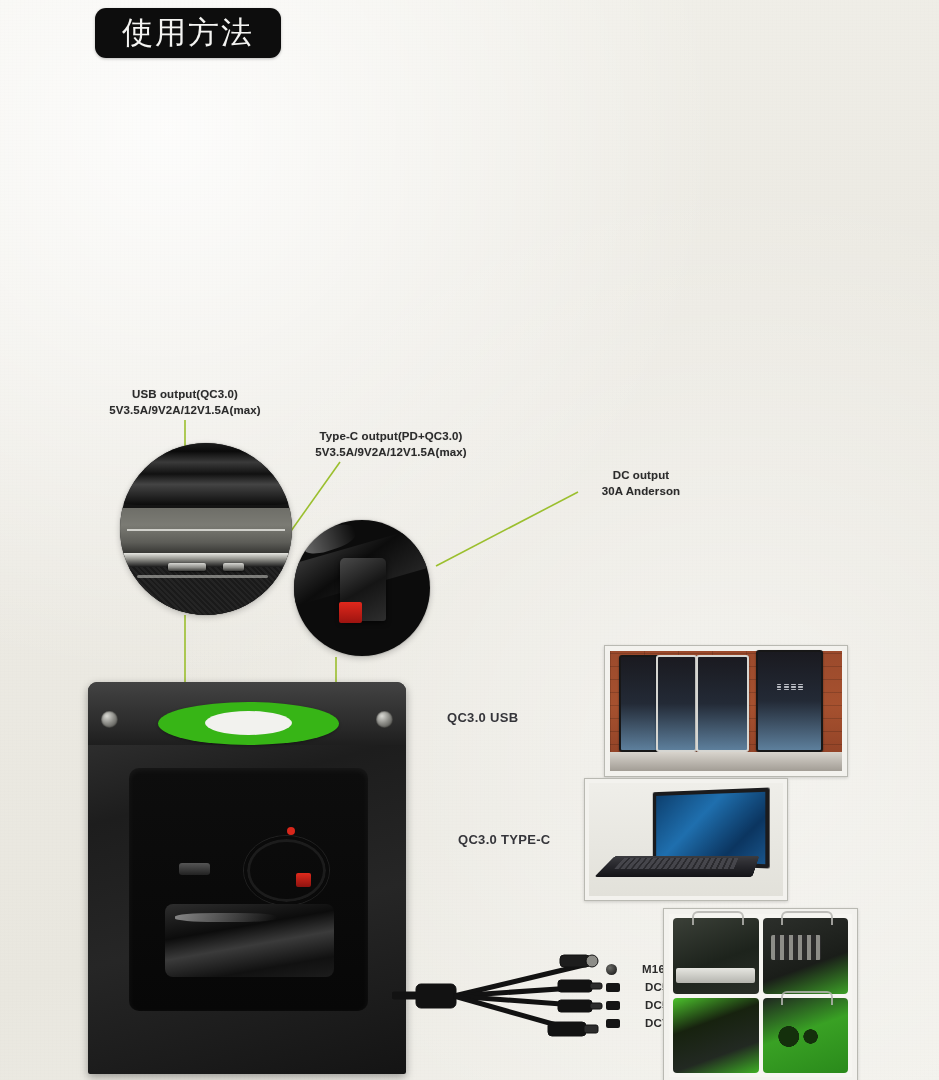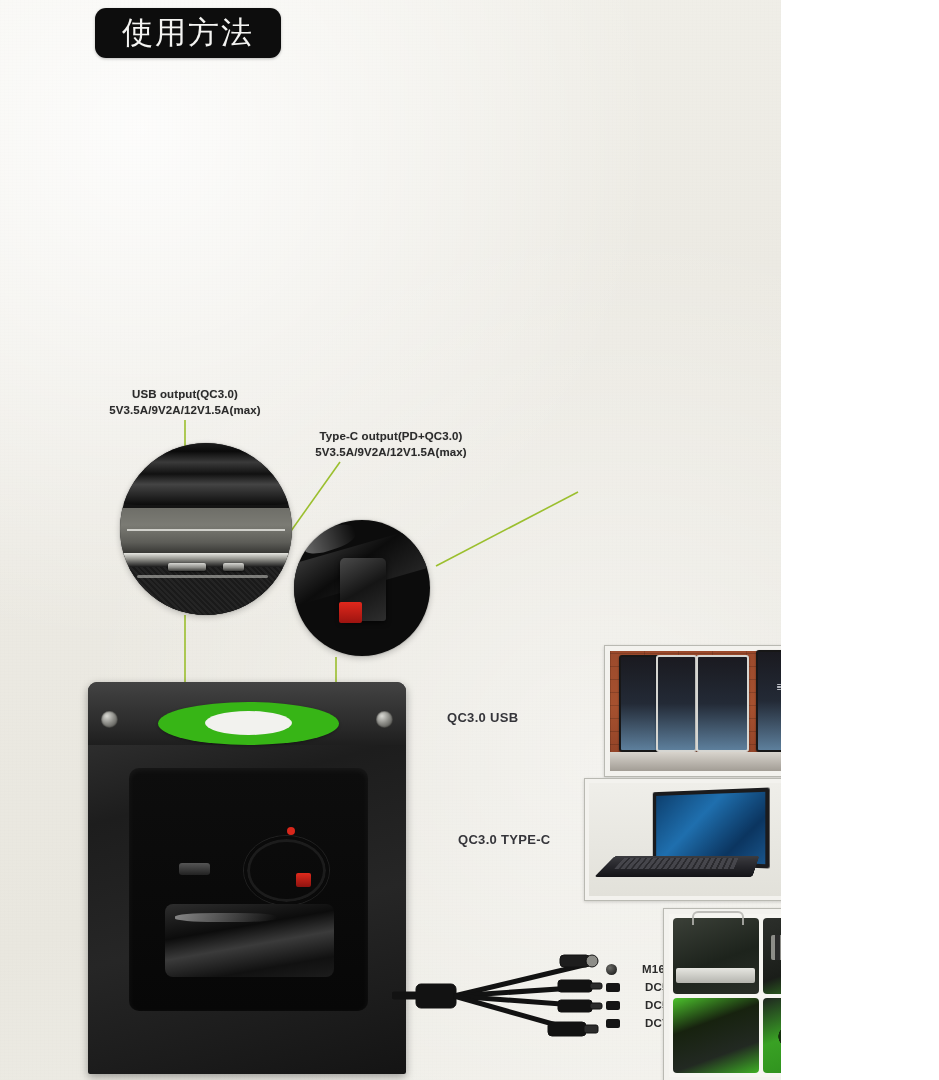--- a/index.html
+++ b/index.html
@@ -5,21 +5,21 @@
   html, body {
     margin: 0;
     padding: 0;
     background: #ffffff;
   }
   body {
     font-family: "Liberation Sans", sans-serif;
   }
   #page {
     position: relative;
-    width: 781px;
+    width: 939px;
     height: 1080px;
     overflow: hidden;
     background: #efeee8;
     background-image:
        radial-gradient(circle at 18% 12%, rgba(255,255,255,0.85) 0%, rgba(255,255,255,0) 45%),
        radial-gradient(circle at 78% 70%, rgba(255,255,255,0.5) 0%, rgba(255,255,255,0) 55%),
        linear-gradient(160deg, #f3f2ec 0%, #eceae3 40%, #e9e7df 70%, #f1f0ea 100%);
   }
   
   #grain {
@@ -356,20 +356,24 @@
   <div class="callout" id="callout-usb">
     <div>USB output(QC3.0)</div>
     <div>5V3.5A/9V2A/12V1.5A(max)</div>
   </div>
 
   <div class="callout" id="callout-typec">
     <div>Type-C output(PD+QC3.0)</div>
     <div>5V3.5A/9V2A/12V1.5A(max)</div>
   </div>
 
+  <div class="callout" id="callout-dc">
+    <div>DC output</div>
+    <div>30A Anderson</div>
+  </div>
 
   <div class="circle-inset" id="inset-ports">
     <div class="lid"></div>
     <div class="panelface"></div>
     <div class="hairline"></div>
     <div class="ledge"></div>
     <div class="base"></div>
     <div class="port port-a"></div>
     <div class="port port-c"></div>
     <div class="rail"></div>

